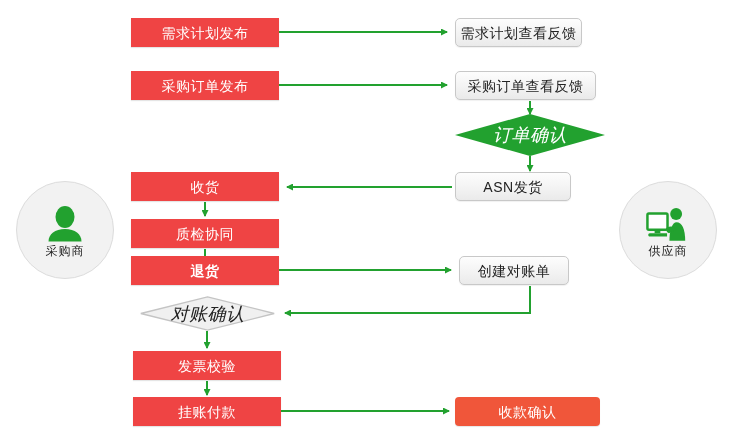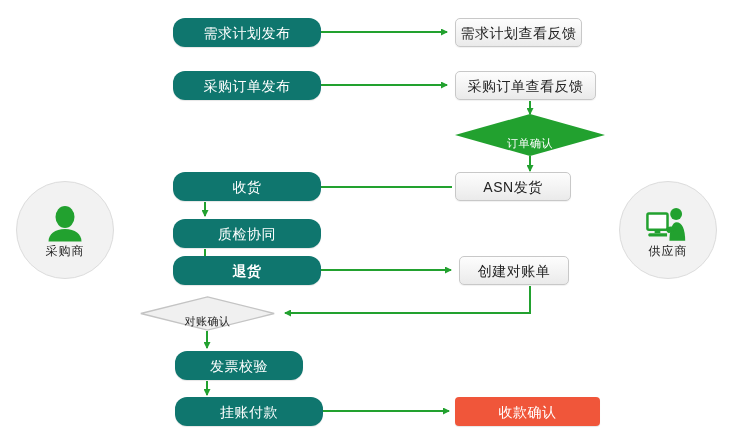--- a/index.html
+++ b/index.html
@@ -35,25 +35,24 @@
     box-sizing: border-box;
     font-size: 14px;
     line-height: 1;
     letter-spacing: 0.5px;
     white-space: nowrap;
     z-index: 3;
   }
 
   
   .node.green {
-    background: #0f766e;
+    background: #ef4444;
     color: #ffffff;
-    border-radius: 12px;
+    border-radius: 0;
     box-shadow: 0 1px 1px rgba(0,0,0,0.10);
-    margin-left: 42px;
   }
 
   
   .node.gray {
     background: linear-gradient(to bottom, #fdfdfd 0%, #f3f3f3 55%, #eaeaea 100%);
     color: #222222;
     border: 1px solid #c8c8c8;
     border-radius: 5px;
     box-shadow: 0 1px 1px rgba(0,0,0,0.06);
   }
@@ -67,28 +66,29 @@
   }
 
   
   .diamond {
     position: absolute;
     z-index: 3;
   }
   .diamond svg { display: block; }
   .diamond .dlabel {
     position: absolute;
-    left: 0; top: 8px;
+    left: 0; top: 0;
     width: 100%; height: 100%;
     display: flex;
     align-items: center;
     justify-content: center;
-    font-size: 11px;
+    font-size: 18px;
     letter-spacing: 0.5px;
     white-space: nowrap;
+    font-style: italic;
   }
   .diamond.green .dlabel { color: #ffffff; }
   .diamond.gray .dlabel  { color: #222222; }
 
   
   .actor {
     position: absolute;
     width: 96px;
     height: 96px;
     border-radius: 50%;
@@ -227,21 +227,21 @@
     <span>创建对账单</span>
   </div>
 
   <div class="diamond gray" style="left:140px; top:296px; width:135px; height:35px;">
     <svg width="135" height="35" viewBox="0 0 135 35" xmlns="http://www.w3.org/2000/svg">
       <polygon points="67.5,0.8 134.2,17.5 67.5,34.2 0.8,17.5" fill="#f0f0f0" stroke="#c4c4c4" stroke-width="1.3"></polygon>
     </svg>
     <span class="dlabel">对账确认</span>
   </div>
 
-  <div class="node green" style="left:133px; top:351px; width:128px; height:29px;">
+  <div class="node green" style="left:133px; top:351px; width:148px; height:29px;">
     <span>发票校验</span>
   </div>
 
   <div class="node green" style="left:133px; top:397px; width:148px; height:29px;">
     <span>挂账付款</span>
   </div>
 
   <div class="node orange" style="left:455px; top:397px; width:145px; height:29px;text-align:center;">
     <span>收款确认</span>
   </div>

